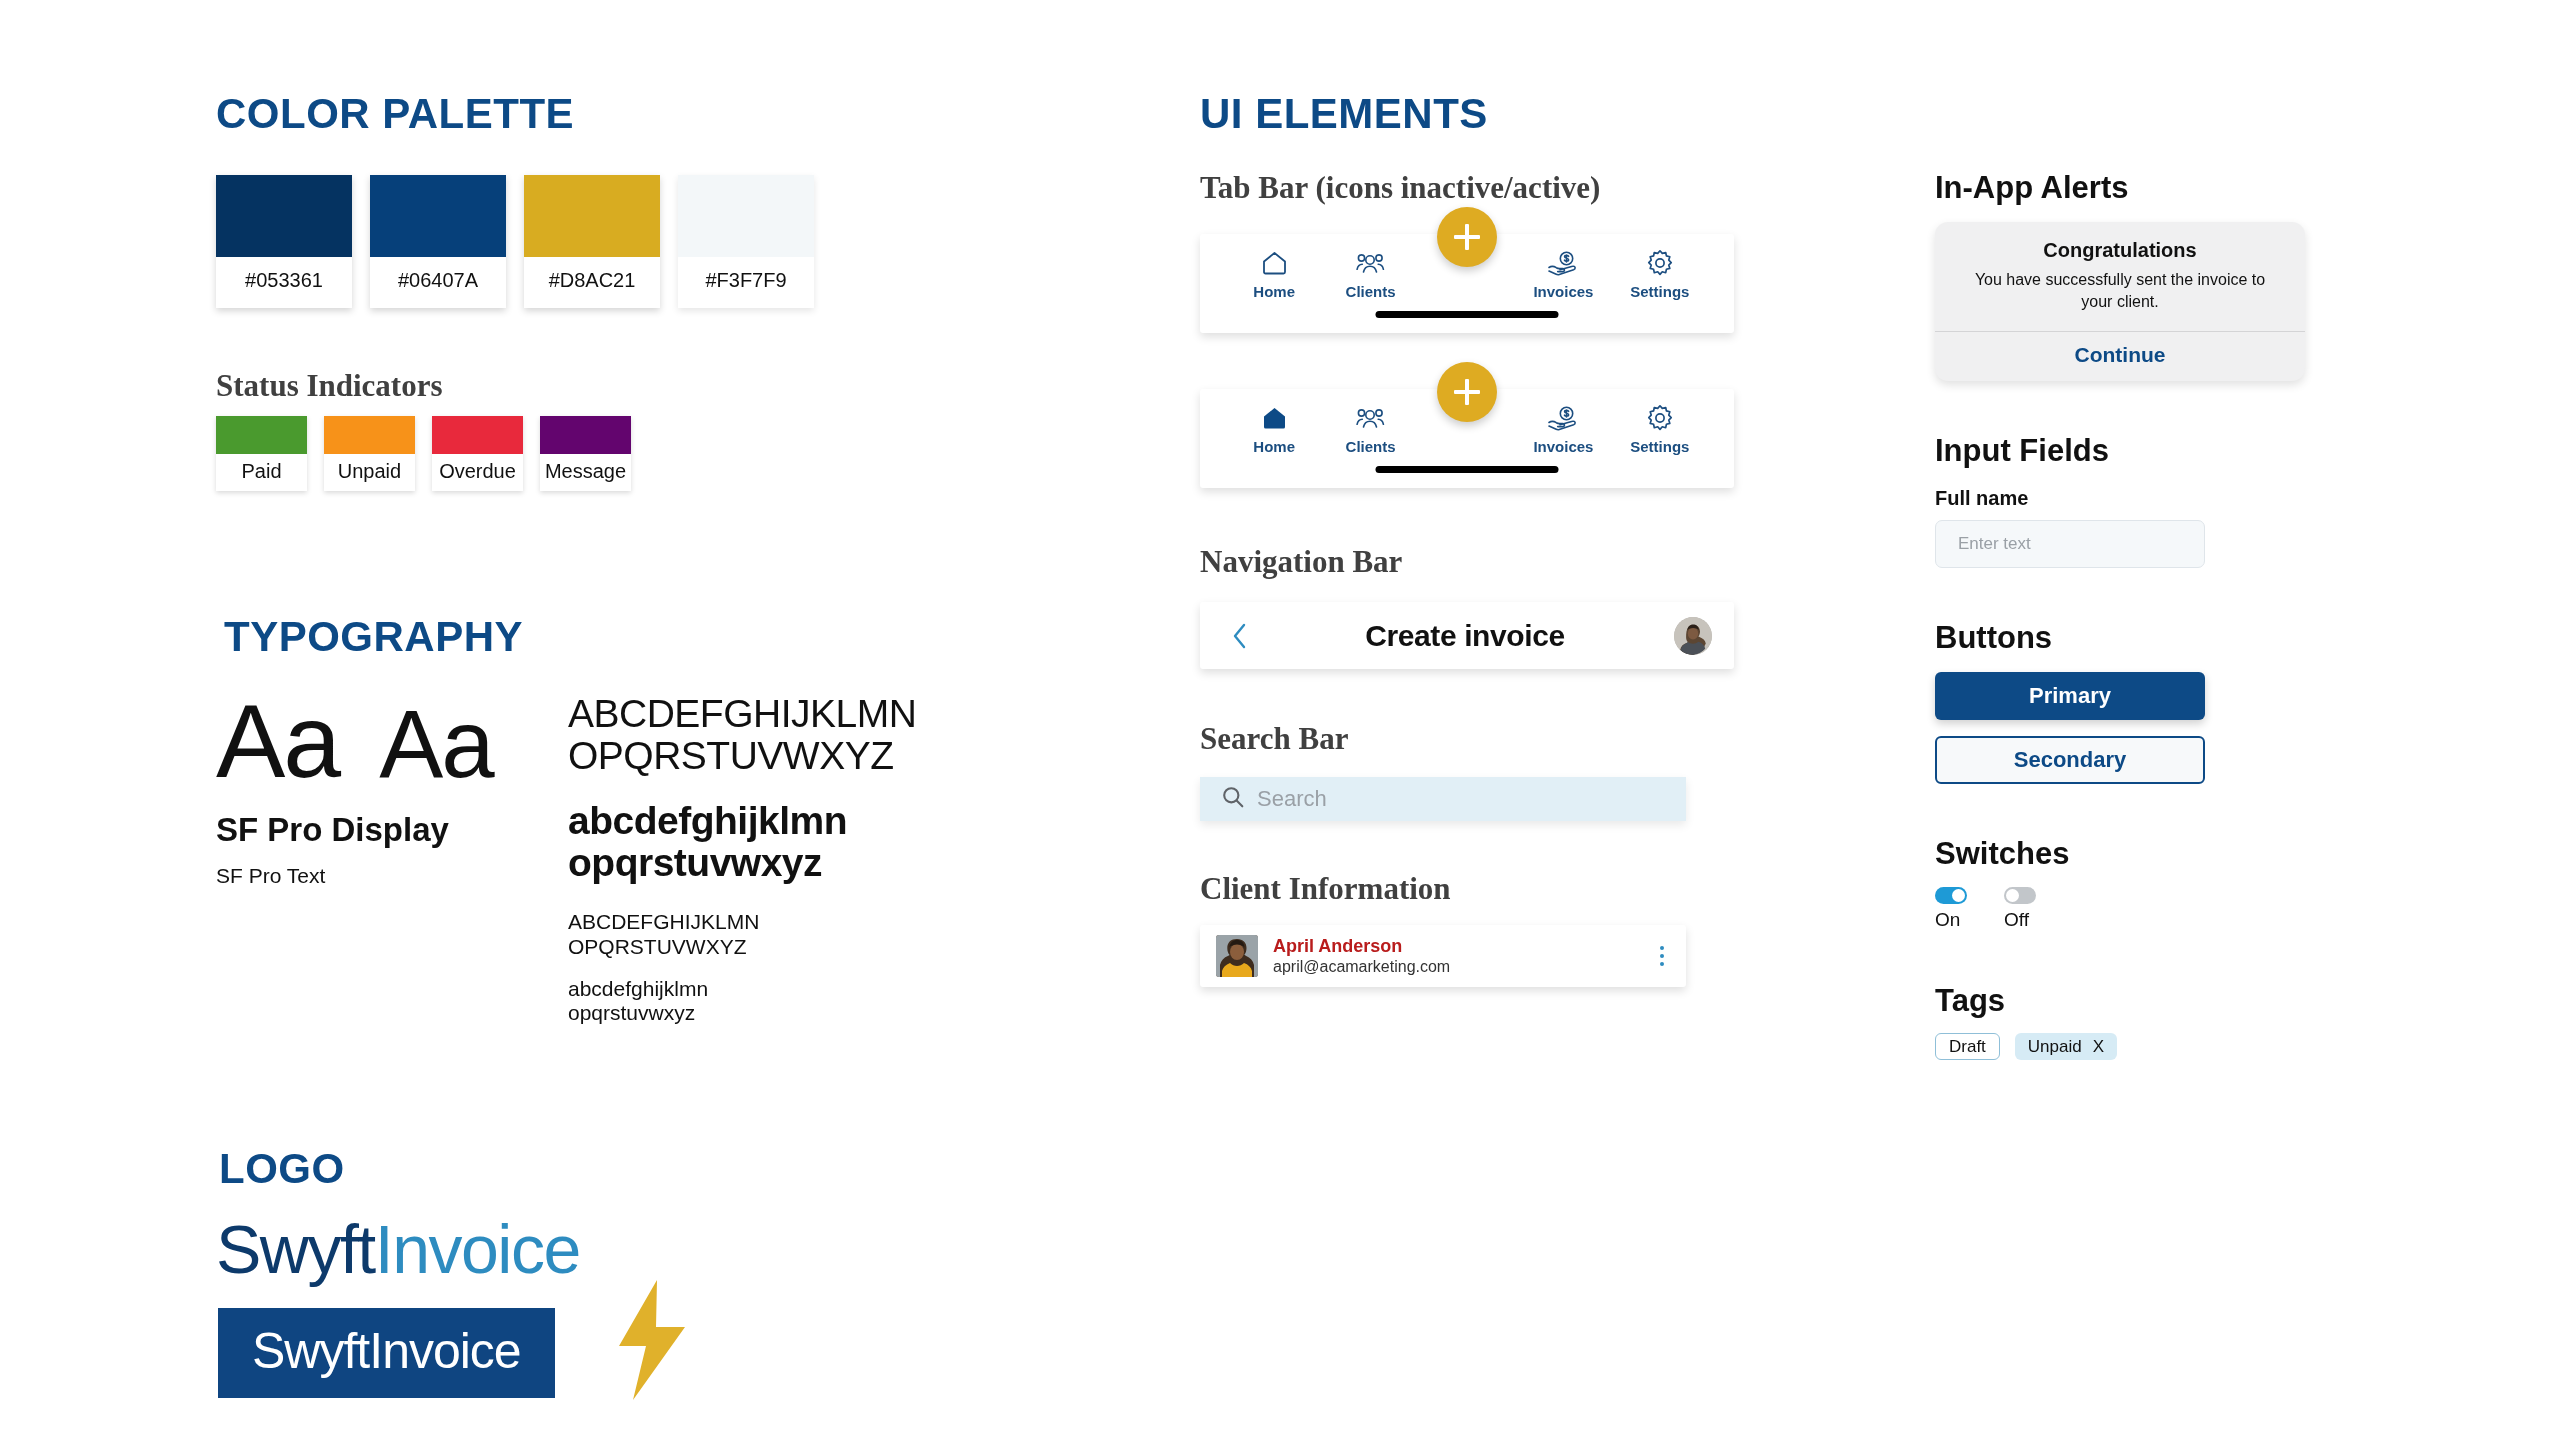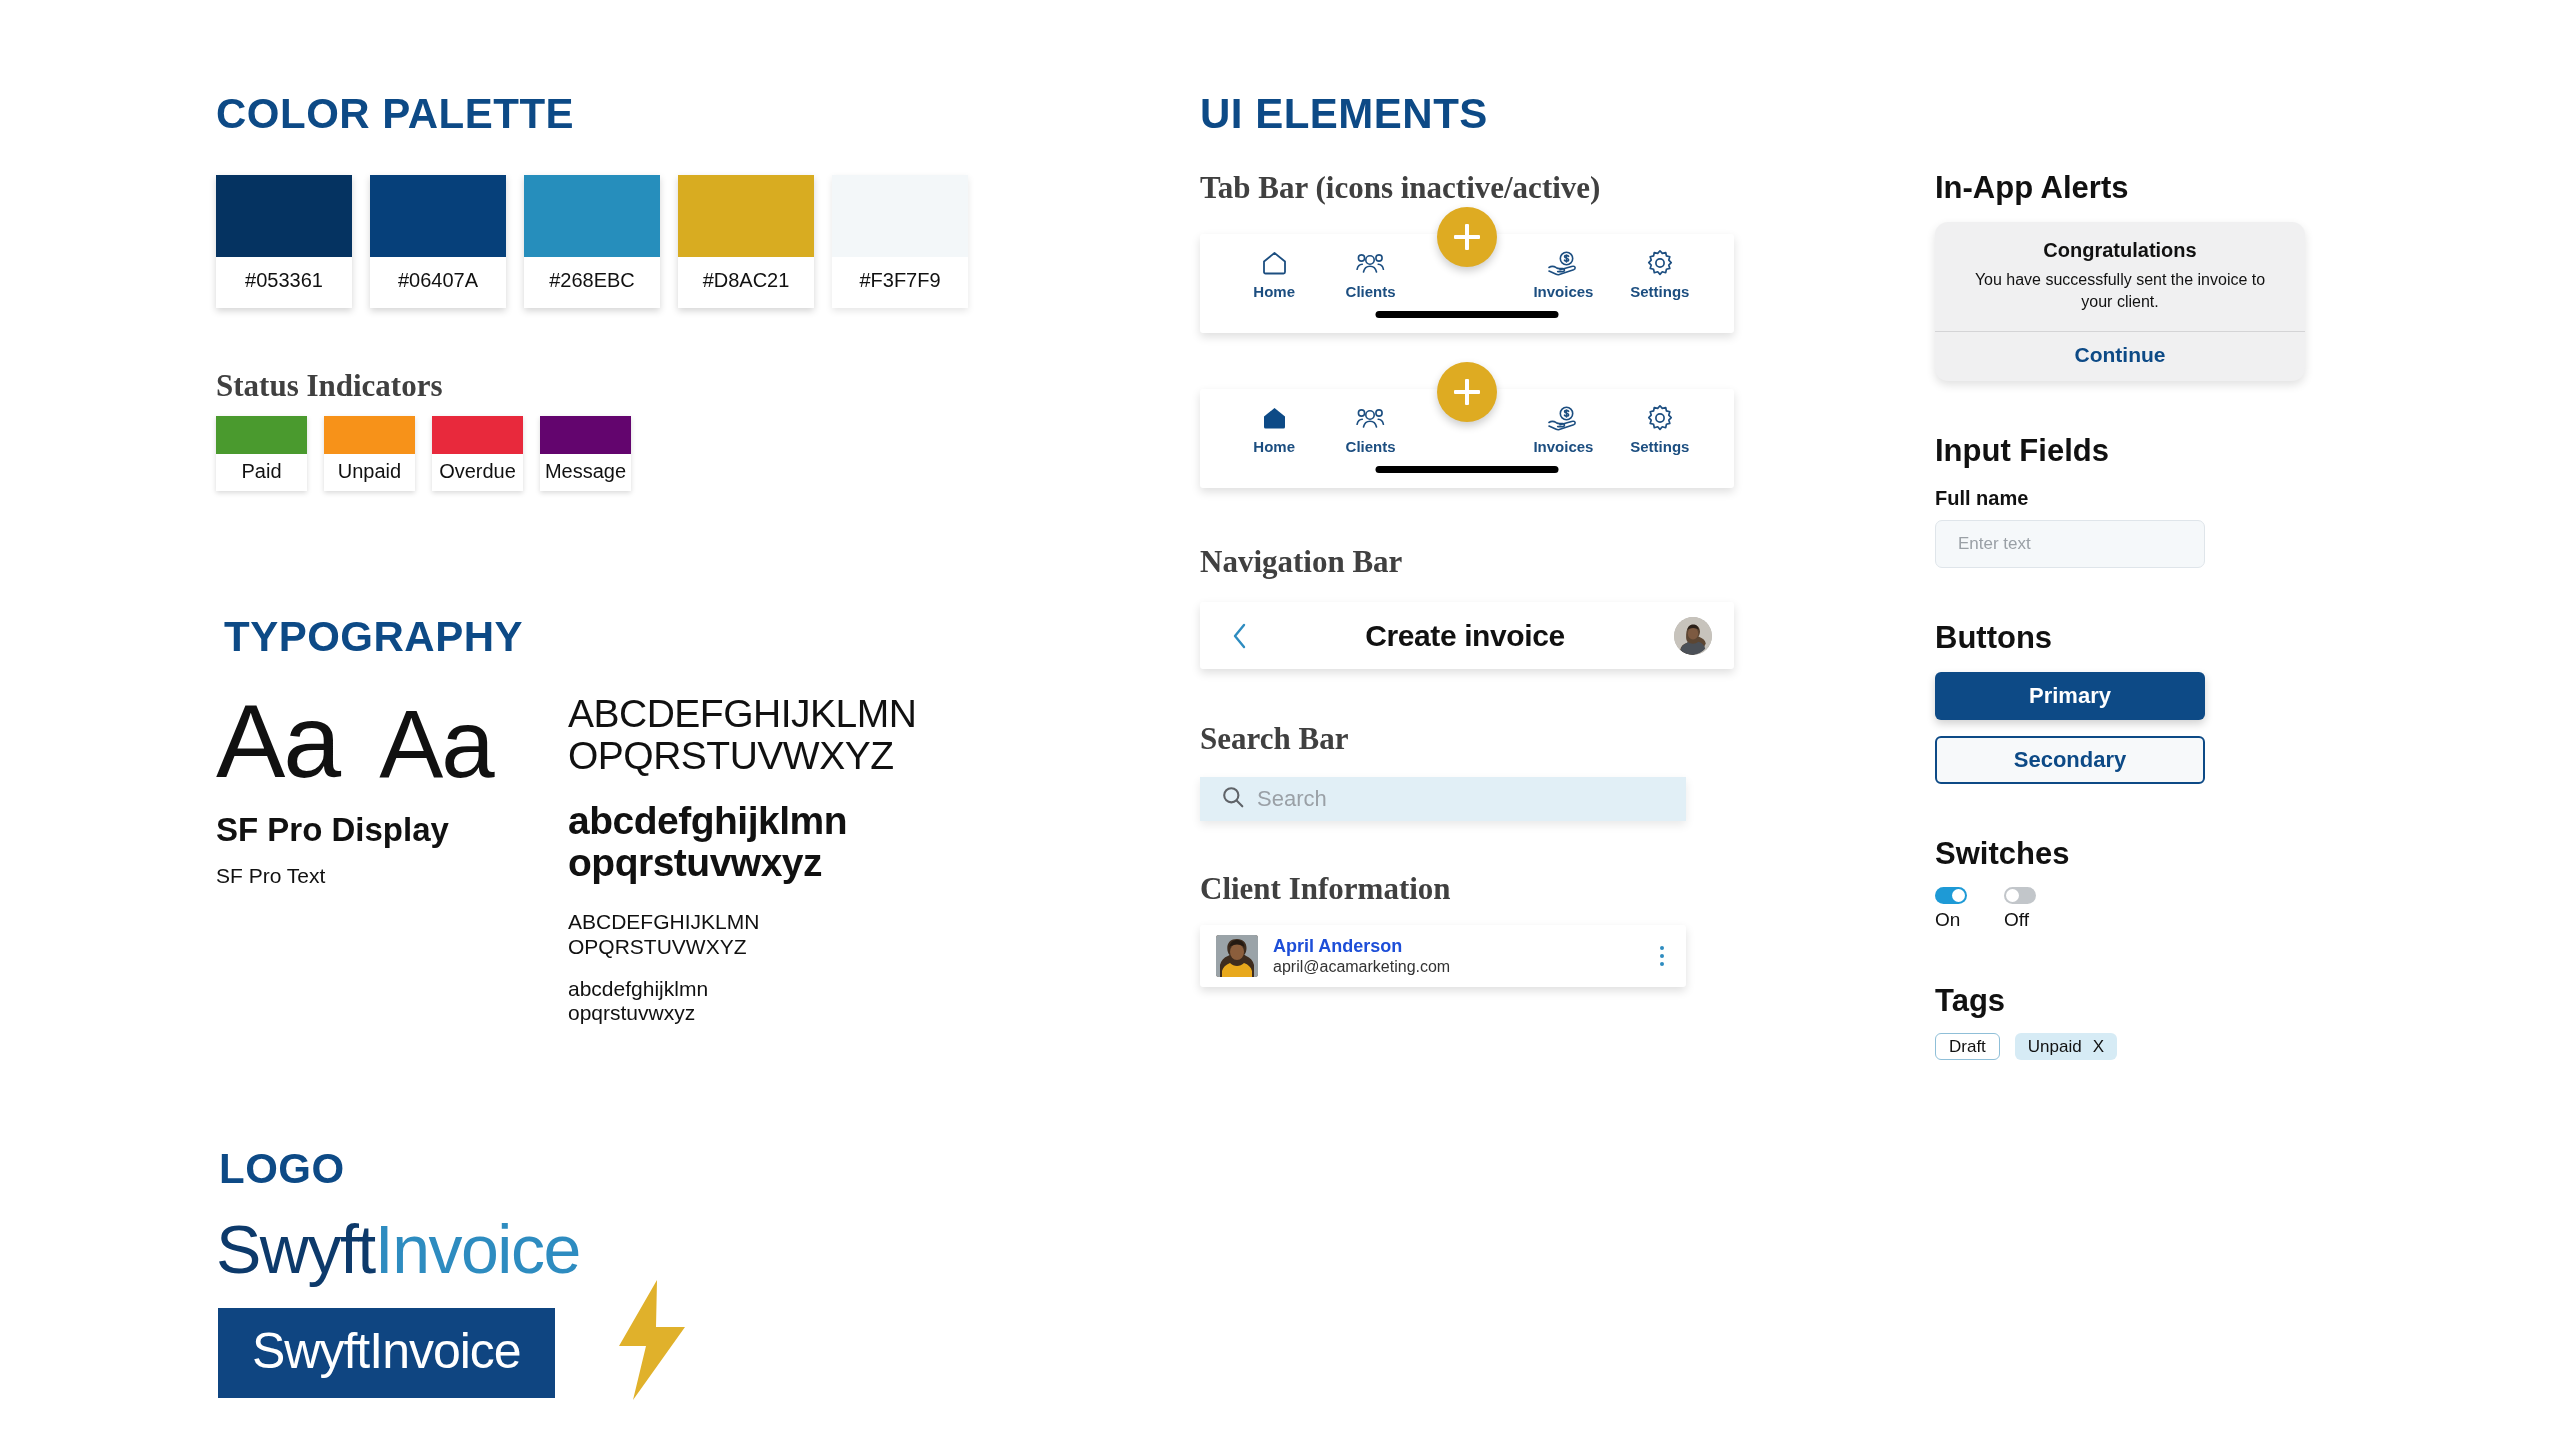--- a/index.html
+++ b/index.html
@@ -129,21 +129,21 @@
   }
   .search-ph { font-size: 22px; color: #9aa0a6; }
 
   
   .clientcard {
     width: 486px; height: 62px; display: flex; align-items: center;
     padding: 0 16px; gap: 15px; margin-top: 18px;
   }
   .client-photo { width: 42px; height: 42px; border-radius: 3px; overflow: hidden; flex: 0 0 42px; background:#6d5a4b; }
   .client-txt { flex: 1; }
-  .client-name { font-size: 18px; font-weight: 700; color: #1d4ed8; line-height: 1.25; }
+  .client-name { font-size: 18px; font-weight: 700; color: #b91c1c; line-height: 1.25; }
   .client-mail { font-size: 16px; font-weight: 400; color: #333; line-height: 1.25; }
   .kebab { display: flex; flex-direction: column; gap: 4px; padding: 4px 6px; }
   .kebab i { width: 4px; height: 4px; border-radius: 50%; background: #2e8cc0; display: block; }
 
   
   .rsec + .rsec { margin-top: 52px; }
   .rhead { font-size: 31px; font-weight: 700; color: #111; }
 
   .alert {
     width: 370px; background: #f0f0f1; border-radius: 13px;
@@ -204,24 +204,20 @@
     <div>
       <div class="sec-title">Color Palette</div>
       <div class="swatch-row">
         <div class="swatch">
           <div class="chip" style="background:#053361"></div>
           <div class="hex">#053361</div>
         </div>
         <div class="swatch">
           <div class="chip" style="background:#06407A"></div>
           <div class="hex">#06407A</div>
-        </div>
-        <div class="swatch">
-          <div class="chip" style="background:#268EBC"></div>
-          <div class="hex">#268EBC</div>
         </div>
         <div class="swatch">
           <div class="chip" style="background:#D8AC21"></div>
           <div class="hex">#D8AC21</div>
         </div>
         <div class="swatch light">
           <div class="chip" style="background:#F3F7F9"></div>
           <div class="hex">#F3F7F9</div>
         </div>
       </div>

